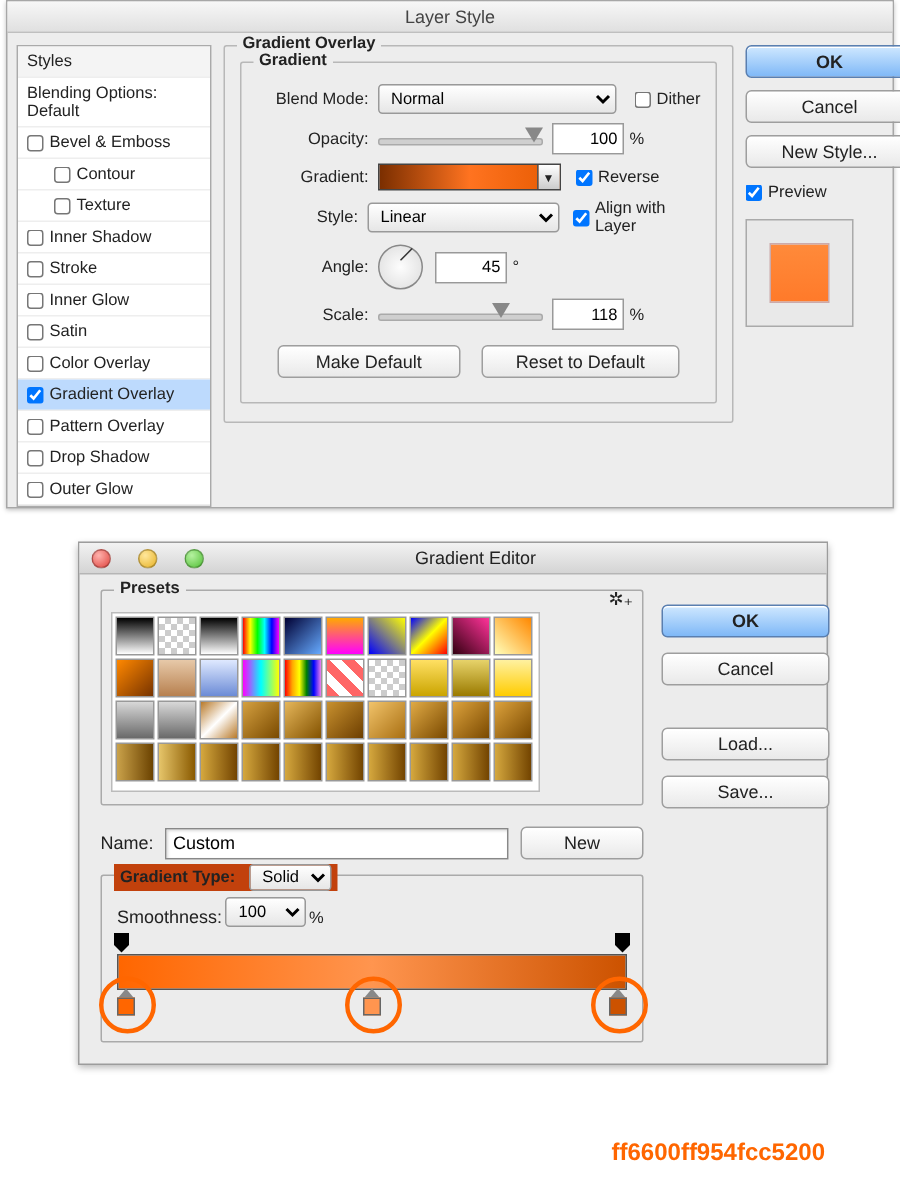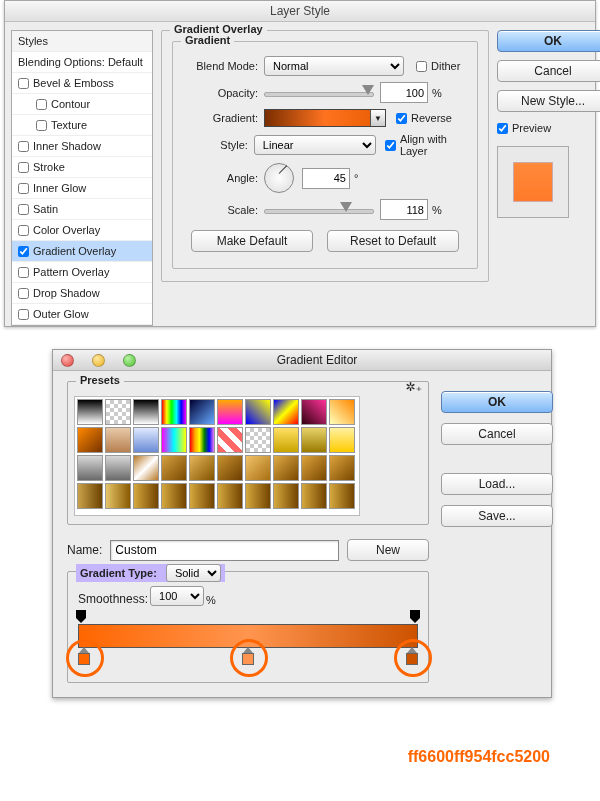--- a/index.html
+++ b/index.html
@@ -73,21 +73,21 @@
   .presets-box{border:1px solid #aaa; border-radius:2px; padding:14px 6px 8px; position:relative;}
   .presets-box .legend{position:absolute; top:-8px; left:8px; background:#ececec; padding:0 4px; font-weight:bold;}
   .gear{position:absolute; top:-2px; right:6px; font-size:12px;}
   .tgrid{display:grid; grid-template-columns:repeat(10,26px); grid-auto-rows:26px; gap:2px; width:280px; height:114px; overflow:auto; background:#fff; border:1px solid #bbb; padding:2px;}
   .tgrid .th { border:1px solid #999; }
   .w2-right{width:96px; display:flex; flex-direction:column; gap:10px; align-items:stretch; padding-top:10px;}
   .namerow{display:flex; align-items:center; gap:8px; margin:14px 0 10px;}
   .namerow input.txt{flex:1; height:19px; border:1px solid #888; background:#fff;
                      box-shadow:inset 1px 1px 2px rgba(0,0,0,.15); padding:0 4px; font-size:12px;}
   .gt-box{border:1px solid #aaa; border-radius:2px; padding:14px 10px 16px; position:relative;}
-  .gt-box .legend{position:absolute; top:-8px; left:8px; background:#c4b5fd; padding:0 4px; font-weight:bold;}
+  .gt-box .legend{position:absolute; top:-8px; left:8px; background:#c2410c; padding:0 4px; font-weight:bold;}
   .smooth-row{display:flex; align-items:flex-end; gap:2px; margin-bottom:8px;}
   .bar-wrap{position:relative; height:52px;}
   .ostop{position:absolute; top:-4px; width:10px; height:12px;}
   .ostop .cap{width:10px;height:8px;background:#000;}
   .ostop .tri{width:0;height:0;border-left:5px solid transparent;border-right:5px solid transparent;border-top:5px solid #000; margin:0 auto;}
   .cbar{position:absolute; top:10px; left:0; right:0; height:22px; border:1px solid #555;
         background:linear-gradient(90deg,#ff6600 0%, #ff954f 50%, #cc5200 100%);}
   .cstop{position:absolute; top:33px;}
   .cstop .tri2{width:0;height:0;border-left:5px solid transparent;border-right:5px solid transparent;border-bottom:6px solid #888;margin:0 auto;}
   .cstop .sq{width:10px;height:10px;border:1px solid #666;background:#ff7a2a;}
@@ -158,21 +158,21 @@
     </div>
 
     <div class="overlay-box">
       <div class="fs" style="padding-bottom:12px;">
         <div class="legend">Gradient Overlay</div>
         <div class="fs" style="margin-top:2px;">
           <div class="legend">Gradient</div>
 
           <div class="form-row">
             <label class="lab">Blend Mode:</label>
-            <select class="select" style="width:140px">
+            <select class="select" style="width:159px">
               <option>Normal</option>
             </select>
             <span style="width:12px"></span>
             <input type="checkbox" class="chk" style="">
             <span style="margin-left:4px">Dither</span>
           </div>
 
           <div class="form-row">
             <label class="lab">Opacity:</label>
             <div class="slider">

